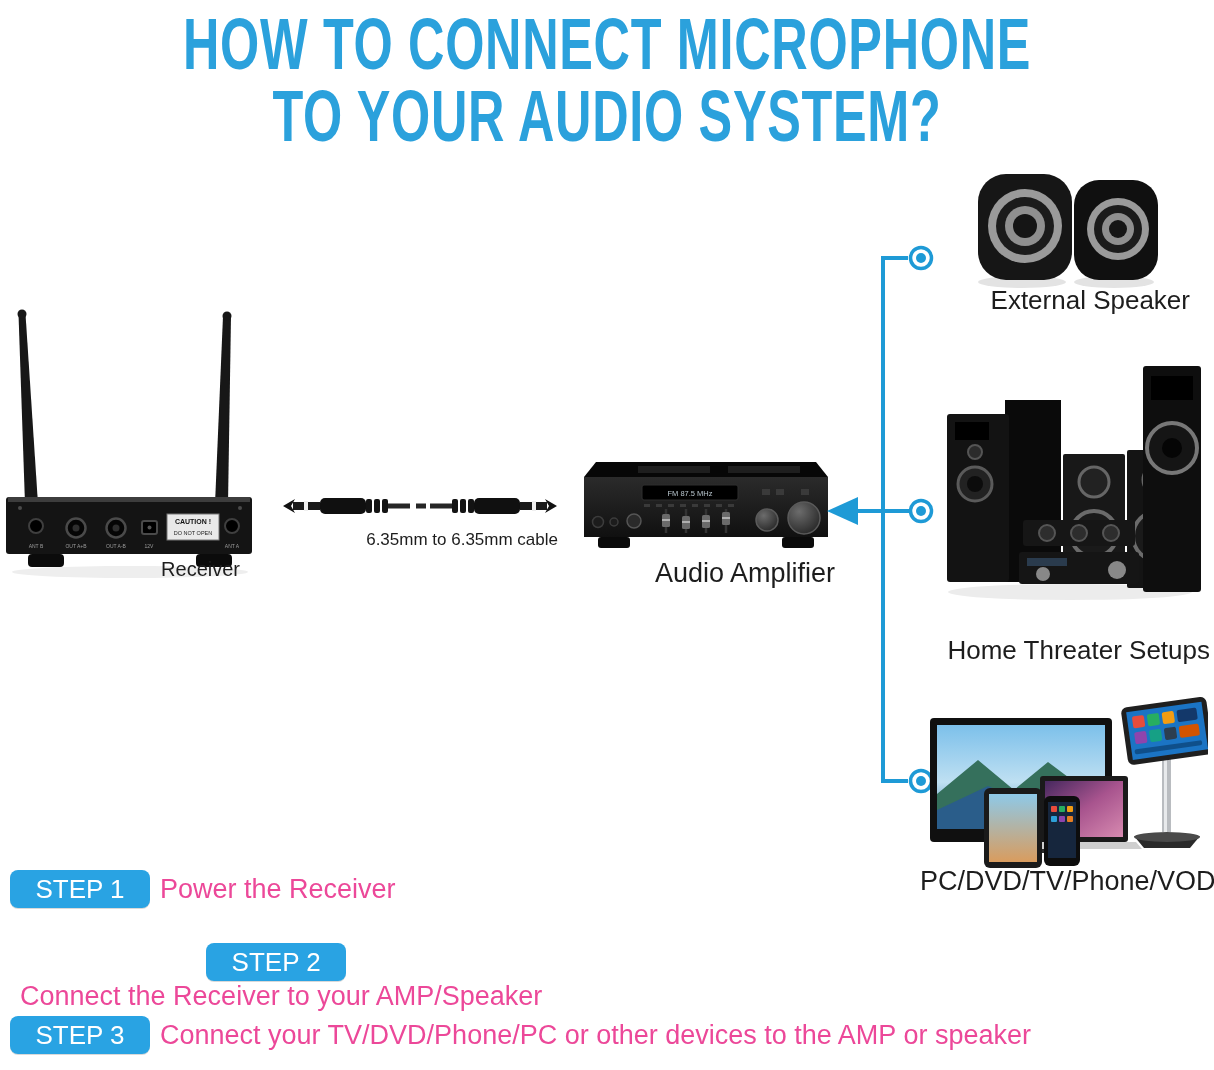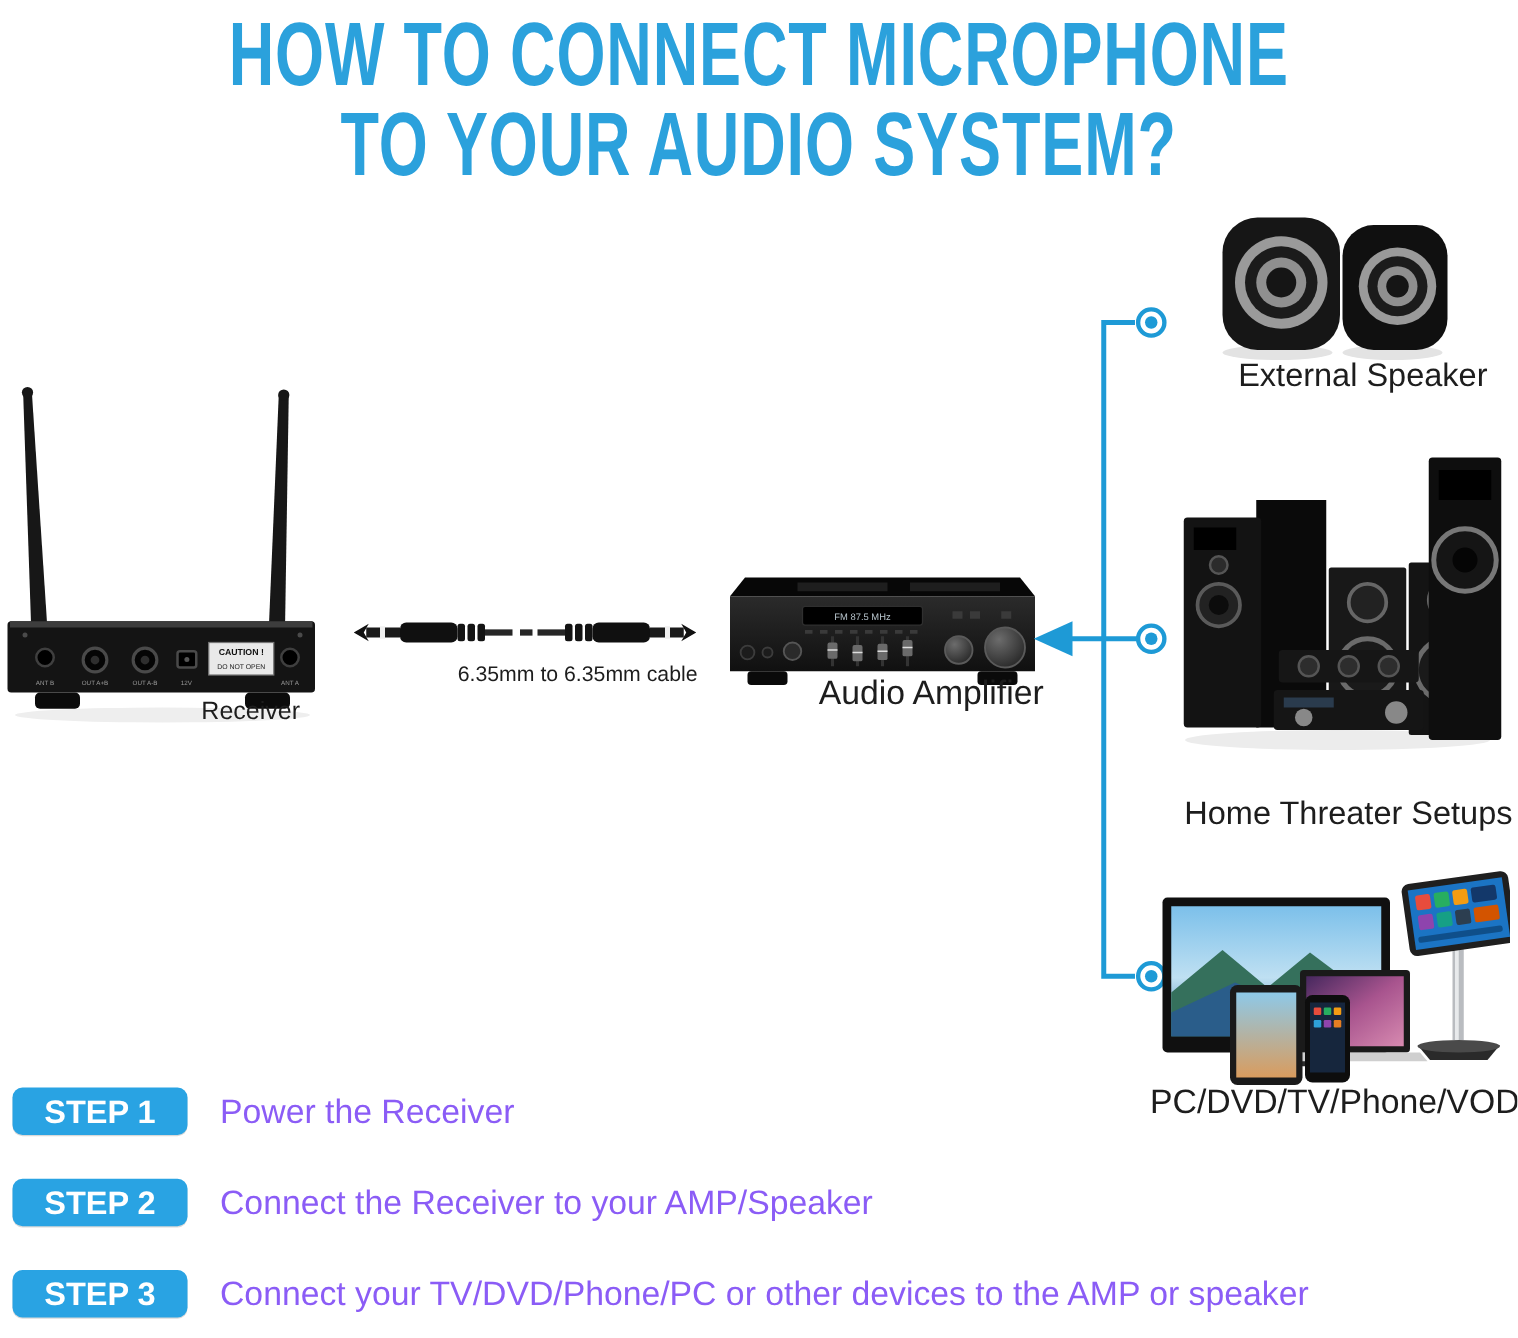--- a/index.html
+++ b/index.html
@@ -7,22 +7,22 @@
           font-family:"Liberation Sans",sans-serif;color:#1c1c1c;}
   .abs{position:absolute;}
   .title-line{position:absolute;left:0;width:1214px;text-align:center;white-space:nowrap;
               font-weight:bold;font-size:72px;line-height:1;color:var(--title,#2ba1dc);
               transform:scaleX(0.70);transform-origin:50% 50%;letter-spacing:1px;}
   .caption{position:absolute;text-align:right;font-size:26px;color:#1d1d1d;}
   .cable-caption{font-size:17px;}
   .step-row{position:absolute;left:10px;display:flex;align-items:center;}
   .step-badge{width:140px;height:38px;border-radius:8px;background:var(--accent,#29a3e3);
               color:#fff;font-size:26px;display:flex;align-items:center;justify-content:center;
-              box-shadow:0 1px 0 rgba(0,0,0,0.15);font-weight:bold;}
-  .step-text{margin-left:26px;font-size:27px;color:#8b5cf6;white-space:nowrap;}
+              box-shadow:0 1px 0 rgba(0,0,0,0.15);}
+  .step-text{margin-left:10px;font-size:27px;color:#ec4899;white-space:nowrap;}
   svg{display:block;}
   svg text{font-family:"Liberation Sans",sans-serif;}
 </style>
 </head>
 <body>
 
 <div class="canvas">
 
   <div class="title-line" style="top:8px;">HOW TO CONNECT MICROPHONE</div>
   <div class="title-line" style="top:80px;">TO YOUR AUDIO SYSTEM?</div>
@@ -141,21 +141,21 @@
         <line x1="142" y1="66" x2="150" y2="66" stroke="#ddd" stroke-width="1.2"></line>
     </g>
     <circle cx="18" cy="70" r="5.5" fill="#1c1c1c" stroke="#3c3c3c" stroke-width="1.5"></circle>
     <circle cx="34" cy="70" r="4" fill="#1c1c1c" stroke="#3c3c3c" stroke-width="1.5"></circle>
     <circle cx="54" cy="69" r="7" fill="#2a2a2a" stroke="#555" stroke-width="1.5"></circle>
     <circle cx="187" cy="68" r="11" fill="url(#knob)" stroke="#5a5a5a" stroke-width="1.5"></circle>
     <circle cx="224" cy="66" r="16" fill="url(#knob)" stroke="#5a5a5a" stroke-width="1.5"></circle>
     <rect x="18" y="85" width="32" height="11" rx="3" fill="#0a0a0a"></rect>
     <rect x="202" y="85" width="32" height="11" rx="3" fill="#0a0a0a"></rect>
   </svg>
-  <div class="caption" style="left:575px;top:539px;width:260px;font-size:27px;">Audio Amplifier</div>
+  <div class="caption" style="left:575px;top:558px;width:260px;font-size:27px;">Audio Amplifier</div>
 
   <svg class="abs" style="left:810px;top:240px;" width="140" height="560" viewBox="0 0 140 560">
     <g stroke="var(--line,#1e9ad6)" stroke-width="4" fill="none">
       <polyline points="98,18 73,18 73,541 98,541"></polyline>
       <line x1="100" y1="271" x2="44" y2="271"></line>
     </g>
     <polygon points="17,271 48,257 48,285" fill="var(--line,#1e9ad6)"></polygon>
     <g>
       <circle cx="111" cy="18" r="10.5" fill="#fff" stroke="var(--line,#1e9ad6)" stroke-width="3.5"></circle>
       <circle cx="111" cy="18" r="5" fill="var(--line,#1e9ad6)"></circle>
@@ -287,21 +287,21 @@
         <rect x="204" y="55" width="68" height="5" rx="2" fill="#0f4f8a"></rect>
       </g>
     </g>
   </svg>
   <div class="caption" style="left:920px;top:866px;width:292px;font-size:27px;">PC/DVD/TV/Phone/VOD</div>
 
   <div class="step-row" style="top:870px;">
     <div class="step-badge">STEP 1</div>
     <div class="step-text">Power the Receiver</div>
   </div>
-  <div class="step-row" style="top:943px;">
+  <div class="step-row" style="top:943px;flex-direction:column;">
     <div class="step-badge">STEP 2</div>
     <div class="step-text">Connect the Receiver to your AMP/Speaker</div>
   </div>
   <div class="step-row" style="top:1016px;">
     <div class="step-badge">STEP 3</div>
     <div class="step-text">Connect your TV/DVD/Phone/PC or other devices to the AMP or speaker</div>
   </div>
 
 </div>
 

